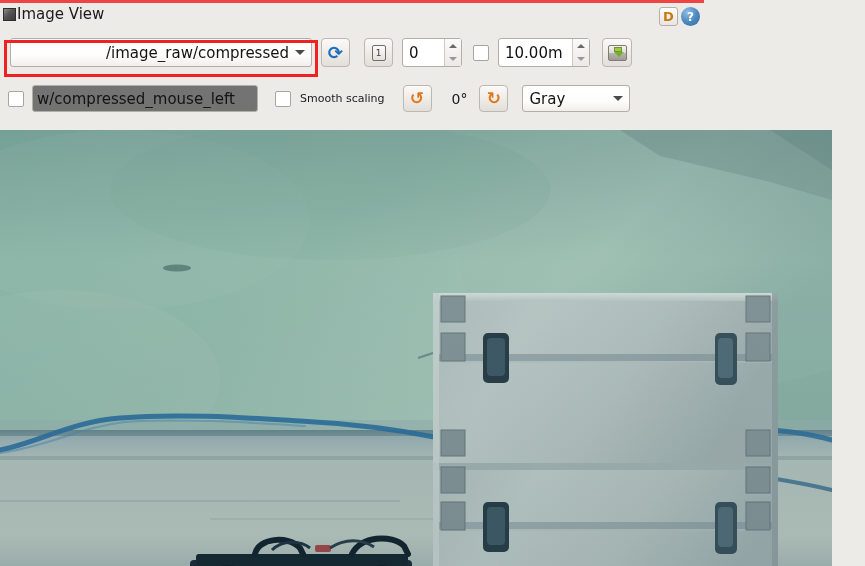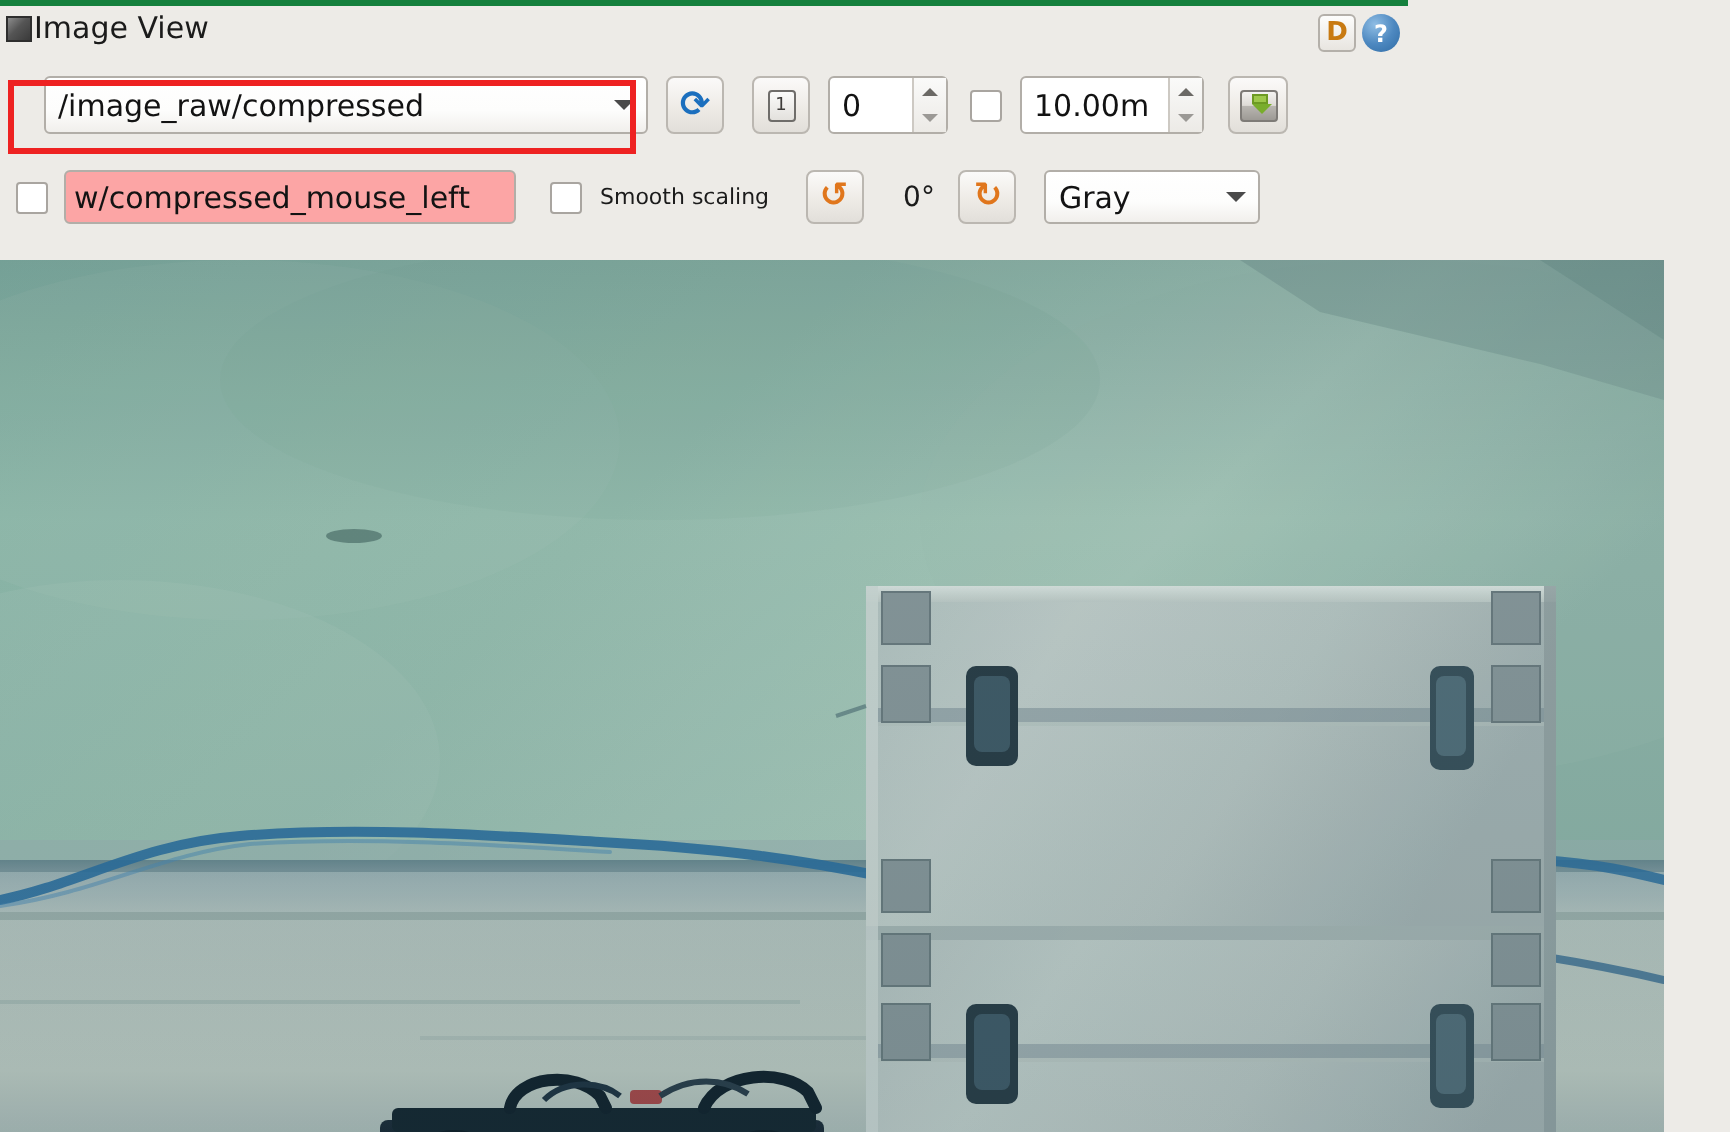--- a/index.html
+++ b/index.html
@@ -18,21 +18,21 @@
     background: #edebe7;
     box-sizing: border-box;
   }
 
   
   .titlebar {
     position: absolute;
     left: 0; top: 0;
     width: 704px; height: 26px;
     background: #edebe7;
-    border-top: 3px solid #15803d;
+    border-top: 3px solid #ef4444;
     box-sizing: border-box;
     display: flex;
     align-items: center;
   }
   .title-icon {
     width: 13px; height: 13px;
     margin-left: 3px;
     background: linear-gradient(135deg,#8d8d8d 0%, #555 45%, #3a3a3a 100%);
     border: 1px solid #2e2e2e;
     box-sizing: border-box;
@@ -83,21 +83,21 @@
   
   .toolbar {
     position: absolute;
     left: 0;
     width: 865px;
     background: #edebe7;
     display: flex;
     align-items: center;
     box-sizing: border-box;
   }
-  #toolbar-row1 { top: 26px; height: 53px; padding-left: 20px; }
+  #toolbar-row1 { top: 26px; height: 53px; padding-left: 8px; text-align: right; }
   #toolbar-row2 { top: 79px; height: 39px; padding-left: 8px; }
 
   .redbox {
     position: absolute;
     left: 4px; top: 40px;
     width: 314px; height: 37px;
     border: 3px solid #ee2222;
     box-sizing: border-box;
     pointer-events: none;
     z-index: 20;
@@ -257,21 +257,21 @@
     background: #ffffff;
     box-sizing: border-box;
     flex: 0 0 auto;
   }
 
   .textfield {
     height: 27px;
     width: 226px;
     border: 1px solid #b2aea8;
     border-radius: 3px;
-    background: #fca5a5;
+    background: #737373;
     display: flex;
     align-items: center;
     box-sizing: border-box;
     flex: 0 0 auto;
   }
   .textfield .tf-text {
     font-size: 15px;
     color: #131313;
     padding-left: 4px;
     white-space: nowrap;

